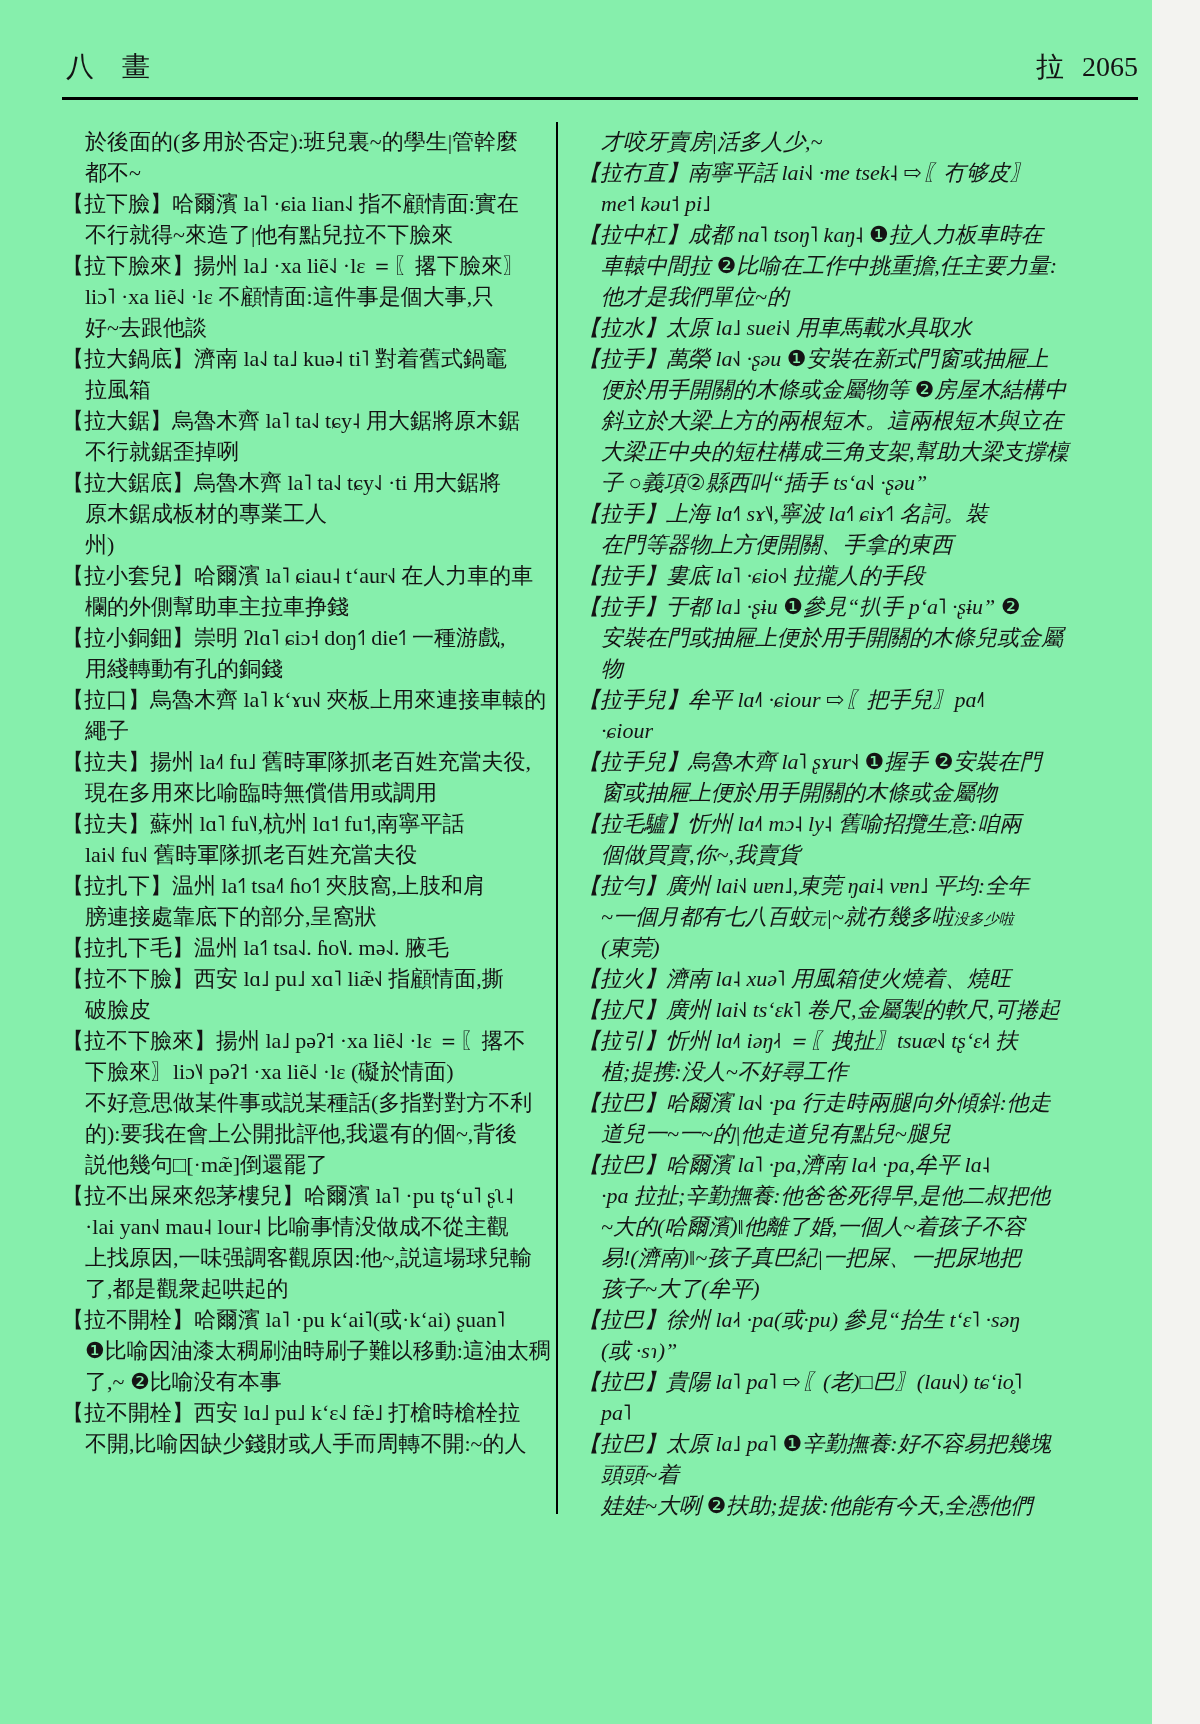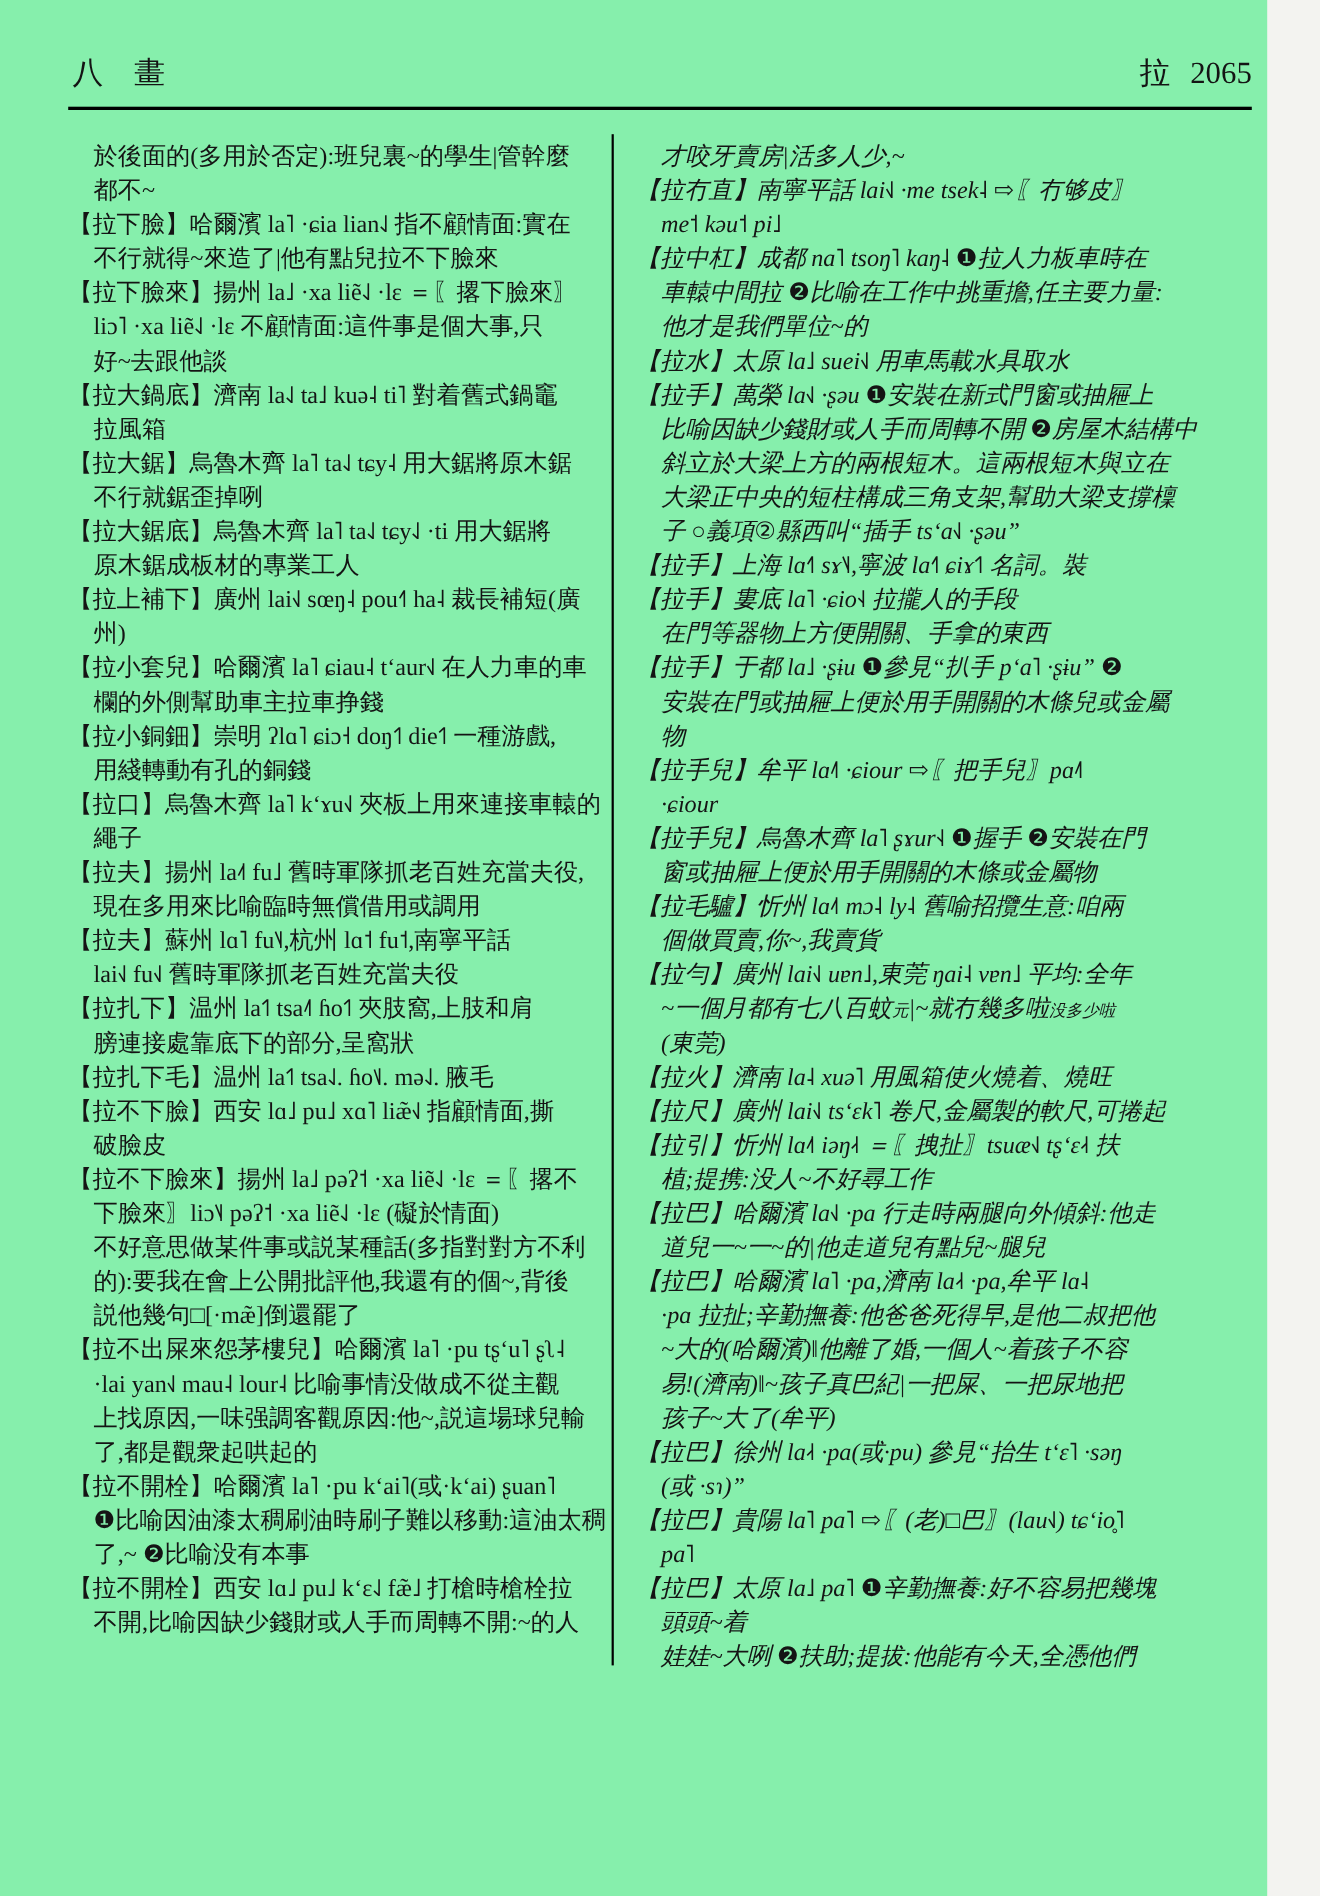--- a/index.html
+++ b/index.html
@@ -40,21 +40,20 @@
         <div class="line ind"><span>不行就得~來造了|他有點兒拉不下臉來</span></div>
         <div class="line"><span>【拉下臉來】揚州 la˩ ·xa liẽ˨˩ ·lɛ ＝〖撂下臉來〗</span></div>
         <div class="line ind"><span>liɔ˥ ·xa liẽ˨˩ ·lɛ 不顧情面:這件事是個大事,只</span></div>
         <div class="line ind"><span>好~去跟他談</span></div>
         <div class="line"><span>【拉大鍋底】濟南 la˨˩ ta˩ kuə˨ ti˥ 對着舊式鍋竈</span></div>
         <div class="line ind"><span>拉風箱</span></div>
         <div class="line"><span>【拉大鋸】烏魯木齊 la˥ ta˨˩ tɕy˨ 用大鋸將原木鋸</span></div>
         <div class="line ind"><span>不行就鋸歪掉咧</span></div>
         <div class="line"><span>【拉大鋸底】烏魯木齊 la˥ ta˨˩ tɕy˨˩ ·ti 用大鋸將</span></div>
         <div class="line ind"><span>原木鋸成板材的專業工人</span></div>
-        <div class="line"><span>【拉上補下】廣州 lai˧˩ sœŋ˨ pou˧˥ ha˨ 裁長補短(廣</span></div>
         <div class="line ind"><span>州)</span></div>
         <div class="line"><span>【拉小套兒】哈爾濱 la˥ ɕiau˨ tʻaur˧˩ 在人力車的車</span></div>
         <div class="line ind"><span>欄的外側幫助車主拉車挣錢</span></div>
         <div class="line"><span>【拉小銅鈿】崇明 ʔlɑ˥ ɕiɔ˧ doŋ˦˥ die˦˥ 一種游戲,</span></div>
         <div class="line ind"><span>用綫轉動有孔的銅錢</span></div>
         <div class="line"><span>【拉口】烏魯木齊 la˥ kʻɤu˧˩ 夾板上用來連接車轅的</span></div>
         <div class="line ind"><span>繩子</span></div>
         <div class="line"><span>【拉夫】揚州 la˨˦ fu˩ 舊時軍隊抓老百姓充當夫役,</span></div>
         <div class="line ind"><span>現在多用來比喻臨時無償借用或調用</span></div>
         <div class="line"><span>【拉夫】蘇州 lɑ˥ fu˥˨,杭州 lɑ˦ fu˦,南寧平話</span></div>
@@ -82,27 +81,27 @@
     <div class="divider"></div>
     <div class="col col-right" id="col-right">
         <div class="line ind"><span>才咬牙賣房|活多人少,~</span></div>
         <div class="line"><span>【拉冇直】南寧平話 lai˧˩ ·me tsek˨ ⇨〖冇够皮〗</span></div>
         <div class="line ind"><span>me˦ kəu˦ pi˩</span></div>
         <div class="line"><span>【拉中杠】成都 na˥ tsoŋ˥ kaŋ˨ ❶拉人力板車時在</span></div>
         <div class="line ind"><span>車轅中間拉 ❷比喻在工作中挑重擔,任主要力量:</span></div>
         <div class="line ind"><span>他才是我們單位~的</span></div>
         <div class="line"><span>【拉水】太原 la˩ suei˧˩ 用車馬載水具取水</span></div>
         <div class="line"><span>【拉手】萬榮 la˧˩ ·ʂəu ❶安裝在新式門窗或抽屜上</span></div>
-        <div class="line ind"><span>比喻因缺少錢財或人手而周轉不開 ❷房屋木結構中</span></div>
+        <div class="line ind"><span>便於用手開關的木條或金屬物等 ❷房屋木結構中</span></div>
         <div class="line ind"><span>斜立於大梁上方的兩根短木。這兩根短木與立在</span></div>
         <div class="line ind"><span>大梁正中央的短柱構成三角支架,幫助大梁支撐檁</span></div>
         <div class="line ind"><span>子 ○義項②縣西叫“插手 tsʻa˧˩ ·ʂəu”</span></div>
         <div class="line"><span>【拉手】上海 lɑ˧˥ sɤ˥˨,寧波 la˧˥ ɕiɤ˦˥ 名詞。裝</span></div>
+        <div class="line ind"><span>在門等器物上方便開關、手拿的東西</span></div>
         <div class="line"><span>【拉手】婁底 la˥ ·ɕio˧˨ 拉攏人的手段</span></div>
-        <div class="line ind"><span>在門等器物上方便開關、手拿的東西</span></div>
         <div class="line"><span>【拉手】于都 la˩ ·ʂɨu ❶參見“扒手 pʻa˥ ·ʂɨu” ❷</span></div>
         <div class="line ind"><span>安裝在門或抽屜上便於用手開關的木條兒或金屬</span></div>
         <div class="line ind"><span>物</span></div>
         <div class="line"><span>【拉手兒】牟平 lɑ˨˥ ·ɕiour ⇨〖把手兒〗pɑ˨˥</span></div>
         <div class="line ind"><span>·ɕiour</span></div>
         <div class="line"><span>【拉手兒】烏魯木齊 la˥ ʂɤur˧˨ ❶握手 ❷安裝在門</span></div>
         <div class="line ind"><span>窗或抽屜上便於用手開關的木條或金屬物</span></div>
         <div class="line"><span>【拉毛驢】忻州 lɑ˨˦ mɔ˨ ly˨ 舊喻招攬生意:咱兩</span></div>
         <div class="line ind"><span>個做買賣,你~,我賣貨</span></div>
         <div class="line"><span>【拉勻】廣州 lai˧˩ uɐn˩,東莞 ŋai˨ vɐn˩ 平均:全年</span></div>

